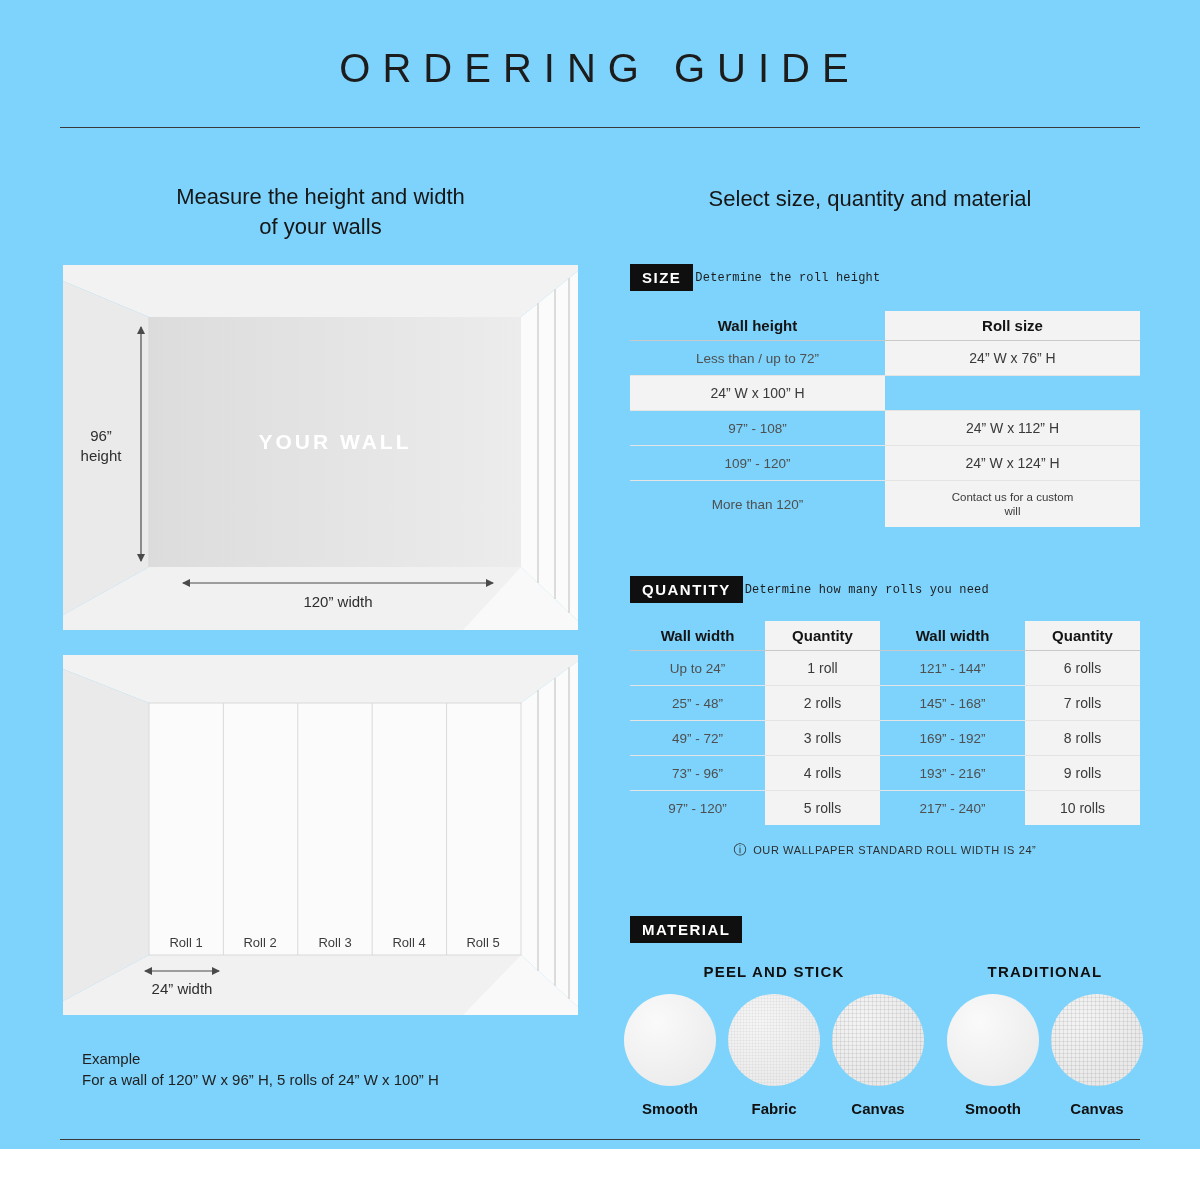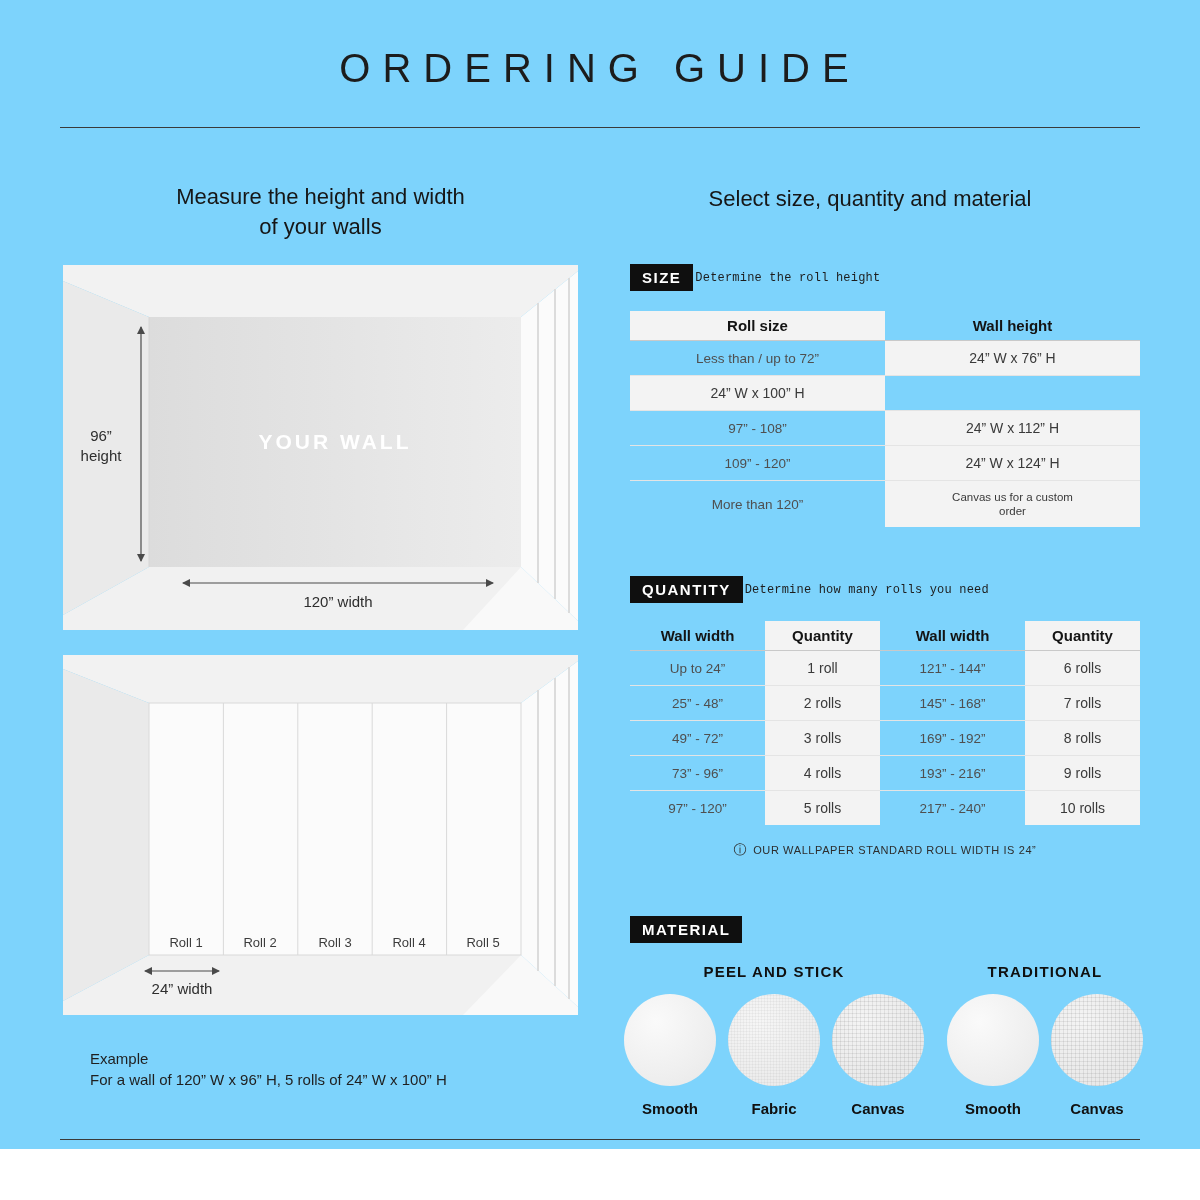--- a/index.html
+++ b/index.html
@@ -22,21 +22,21 @@
   .room1 { top:265px; width:515px; height:365px; }
   .room2 { top:655px; width:515px; height:360px; }
   .room text { font-family:"Liberation Sans", sans-serif; }
   .wall-text  { font-size:21px; font-weight:bold; fill:#ffffff; letter-spacing:3px; }
   .dim-label  { font-size:15px; fill:#2e2e2e; }
   .roll-text  { font-size:13px; fill:#3c3c3c; }
   .dim-line   { stroke:#4a4a4a; stroke-width:1.2; }
   .mullion    { stroke:#dcdcdc; stroke-width:2; }
   .panel-line { stroke:#d9d9d9; stroke-width:1; }
 
-  .example { position:absolute; left:90px; top:1048px; width:460px;
+  .example { position:absolute; left:82px; top:1048px; width:460px;
              font-size:15px; line-height:21px; color:#1f1f1f; }
 
   .section { position:absolute; left:630px; width:510px; }
   .size-section { top:264px; }
   .quantity-section { top:576px; }
   .material-section { top:916px; }
 
   .badge-row { display:flex; align-items:center; gap:2px; }
   .badge { background:#0f0f0f; color:#ffffff; font-size:15px; font-weight:700;
            letter-spacing:1.5px; padding:5px 12px; display:inline-block; }
@@ -158,42 +158,42 @@
 
   <div class="right-heading">Select size, quantity and material</div>
 
   <div class="section size-section">
     <div class="badge-row">
       <span class="badge">SIZE</span>
       <span class="subtitle">Determine the roll height</span>
     </div>
     <div class="size-table">
       <div class="s-row header">
+        <div class="cell">Wall height</div>
         <div class="cell shade">Roll size</div>
-        <div class="cell">Wall height</div>
       </div>
       <div class="s-row">
         <div class="cell cell-wall">Less than / up to 72”</div>
         <div class="cell cell-val shade">24” W x 76” H</div>
       </div>
       <div class="s-row">
         <div class="cell cell-val shade">24” W x 100” H</div>
       </div>
       <div class="s-row">
         <div class="cell cell-wall">97” - 108”</div>
         <div class="cell cell-val shade">24” W x 112” H</div>
       </div>
       <div class="s-row">
         <div class="cell cell-wall">109” - 120”</div>
         <div class="cell cell-val shade">24” W x 124” H</div>
       </div>
       <div class="s-row">
         <div class="cell cell-wall">More than 120”</div>
         <div class="cell cell-val shade">
-          <span class="small">Canvas us for a custom order</span>
+          <span class="small">Contact us for a custom will</span>
         </div>
       </div>
     </div>
   </div>
 
   <div class="section quantity-section">
     <div class="badge-row">
       <span class="badge">QUANTITY</span>
       <span class="subtitle">Determine how many rolls you need</span>
     </div>

